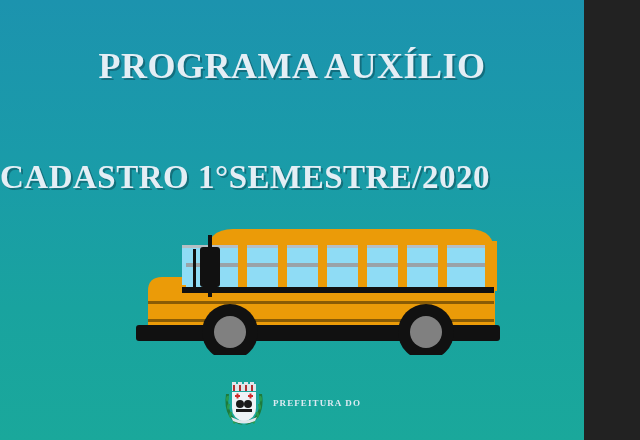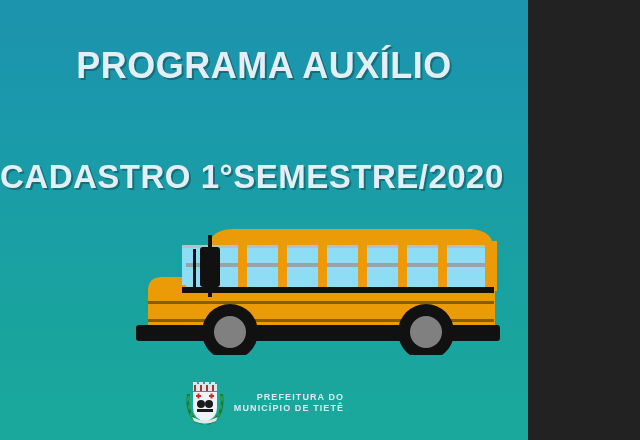--- a/index.html
+++ b/index.html
@@ -2,25 +2,25 @@
 <html><head>
 <meta charset="utf-8">
 <style>
   html, body {
     margin: 0;
     padding: 0;
     background: #222;
   }
   #poster {
     position: relative;
-    width: 528px;
+    width: 584px;
     height: 440px;
     overflow: hidden;
     background: linear-gradient(180deg, #1c93ae 0%, #1a9ba9 35%, #19a39f 70%, #1aa89b 100%);
-    font-family: Liberation Sans, sans-serif;
+    font-family: Liberation Serif, serif;
     user-select: none;
   }
 
   
   .headline {
     position: absolute;
     left: 0;
     right: 0;
     top: 46px;
     text-align: center;
@@ -167,17 +167,16 @@
       <path d="M25 15 h5 v2 h-5 z M26.5 13.5 h2 v5 h-2 z" fill="#cf2a2a"></path>
 
       <circle cx="17" cy="24" r="4" fill="#1a1a1a"></circle>
       <circle cx="25" cy="24" r="4" fill="#1a1a1a"></circle>
       <rect x="13" y="29" width="16" height="3" fill="#1a1a1a"></rect>
 
       <path d="M8 37 q13 7 26 0 l-2 4 q-11 5 -22 0 z" fill="#dfe6ea"></path>
     </svg>
     <div class="footer-text">
       <div>PREFEITURA DO</div>
-      <div>MUNICÍPIO DE TIETÊ</div>
     </div>
   </div>
 
 </div>
 
 </body></html>

